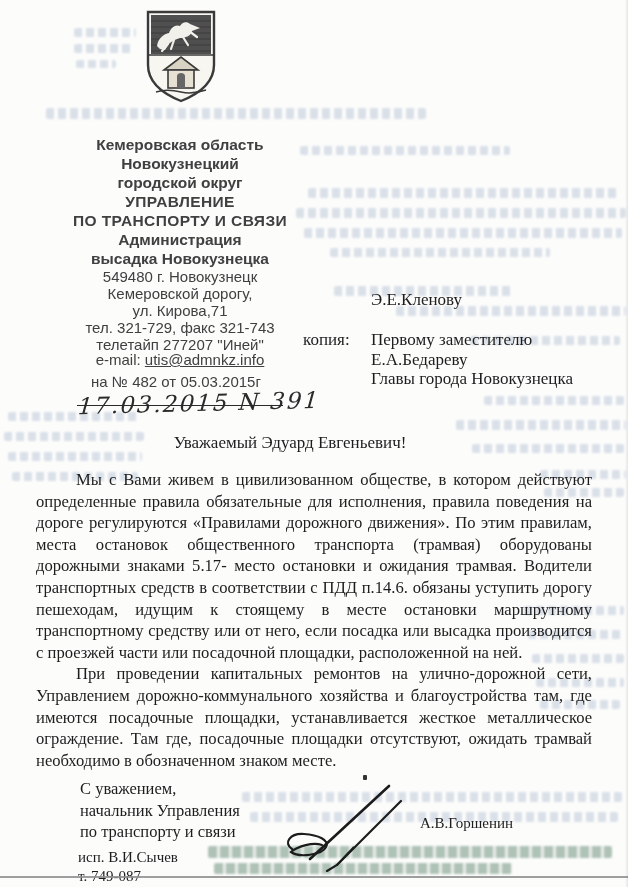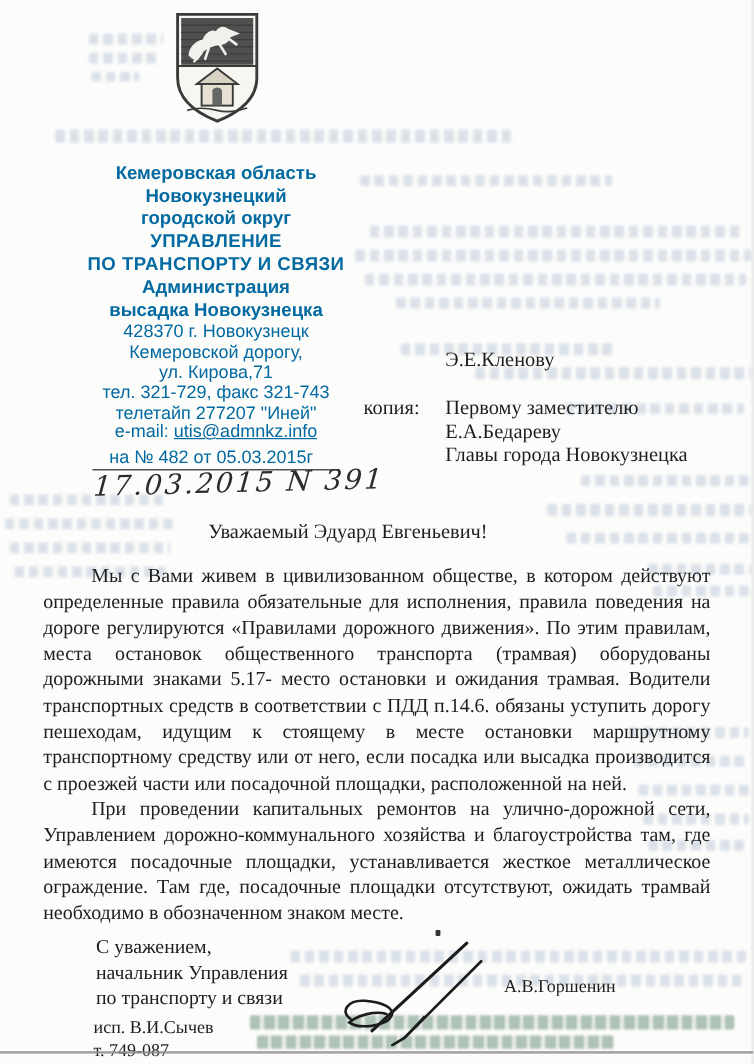--- a/index.html
+++ b/index.html
@@ -7,29 +7,29 @@
     position:relative;
     width:628px;height:887px;
     margin:0 auto;
     background:#fcfcfb;
     overflow:hidden;
     font-family:"Liberation Serif", serif;
     color:#1d1d1d;
   }
   
   .lh{position:absolute;left:28px;width:304px;text-align:center;
-      font-family:"Liberation Sans", sans-serif;color:#0369a1;}
+      font-family:"Liberation Sans", sans-serif;color:#404040;}
   .lh-org{top:135px;font-weight:bold;font-size:15.5px;line-height:19px;}
   .lh-org .caps{letter-spacing:.4px;}
   .lh-addr{top:268px;font-size:15px;line-height:17px;font-weight:400;}
   .lh-email{top:351px;font-size:15px;}
   .lh-email .addr{text-decoration:underline;}
   .lh-ref{top:373px;font-size:15px;}
   .lh-ref .uline{display:inline-block;border-bottom:1.6px solid #2a2a2a;
-                 padding:0 22px 1px 14px;}
+                 padding:0 22px 15px 14px;}
   .handwritten{
     position:absolute;left:78px;top:390px;width:240px;
     font-family:"DejaVu Serif", serif;font-style:italic;
     font-size:23px;color:#2b2b2b;letter-spacing:2px;
     transform:rotate(-1.5deg) skewX(-6deg);white-space:nowrap;
   }
   
   .arms{position:absolute;left:143px;top:8px;}
   
   .rec-name{position:absolute;left:371px;top:290px;font-size:17px;}
@@ -114,21 +114,21 @@
     <div>Кемеровская область</div>
     <div>Новокузнецкий</div>
     <div>городской округ</div>
     <div class="caps">УПРАВЛЕНИЕ</div>
     <div class="caps">ПО ТРАНСПОРТУ И СВЯЗИ</div>
     <div>Администрация</div>
     <div>высадка Новокузнецка</div>
   </div>
 
   <div class="lh lh-addr">
-    <div>428370 г. Новокузнецк</div>
+    <div>549480 г. Новокузнецк</div>
     <div>Кемеровской дорогу,</div>
     <div>ул. Кирова,71</div>
     <div>тел. 321-729, факс 321-743</div>
     <div>телетайп 277207 "Иней"</div>
   </div>
 
   <div class="lh lh-email">
     <span>e-mail: </span><span class="addr">utis@admnkz.info</span>
   </div>
 

